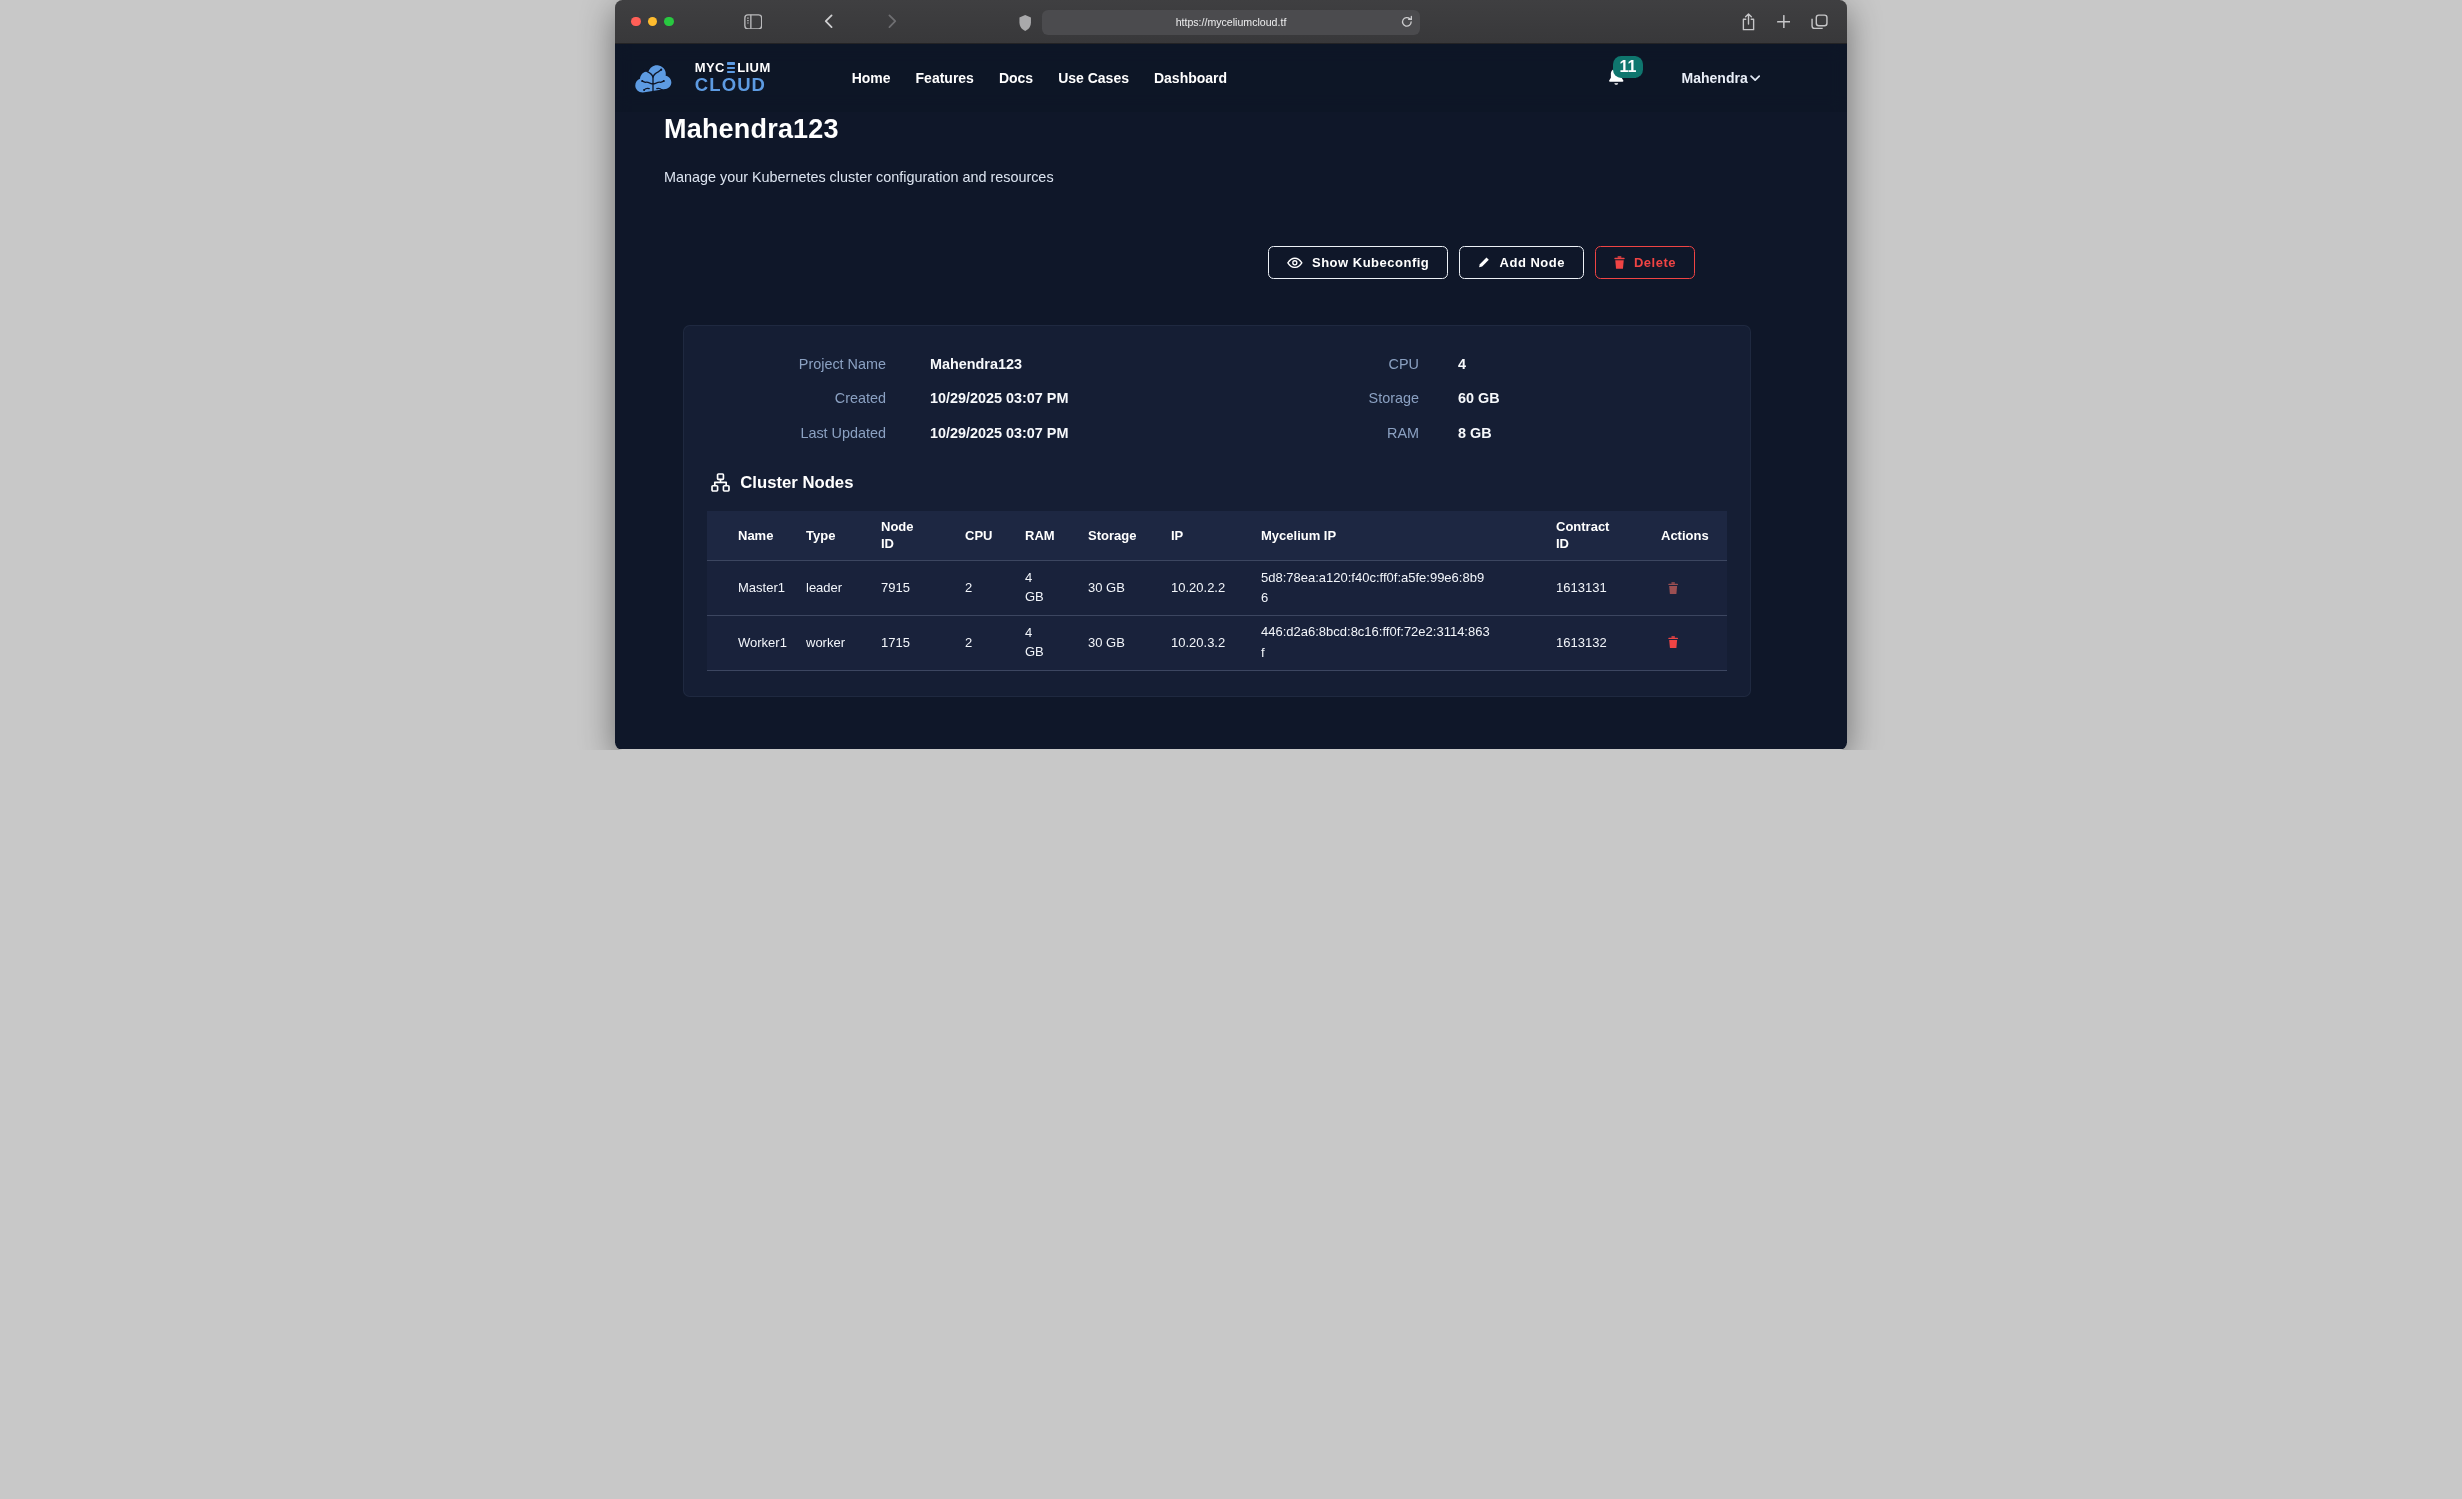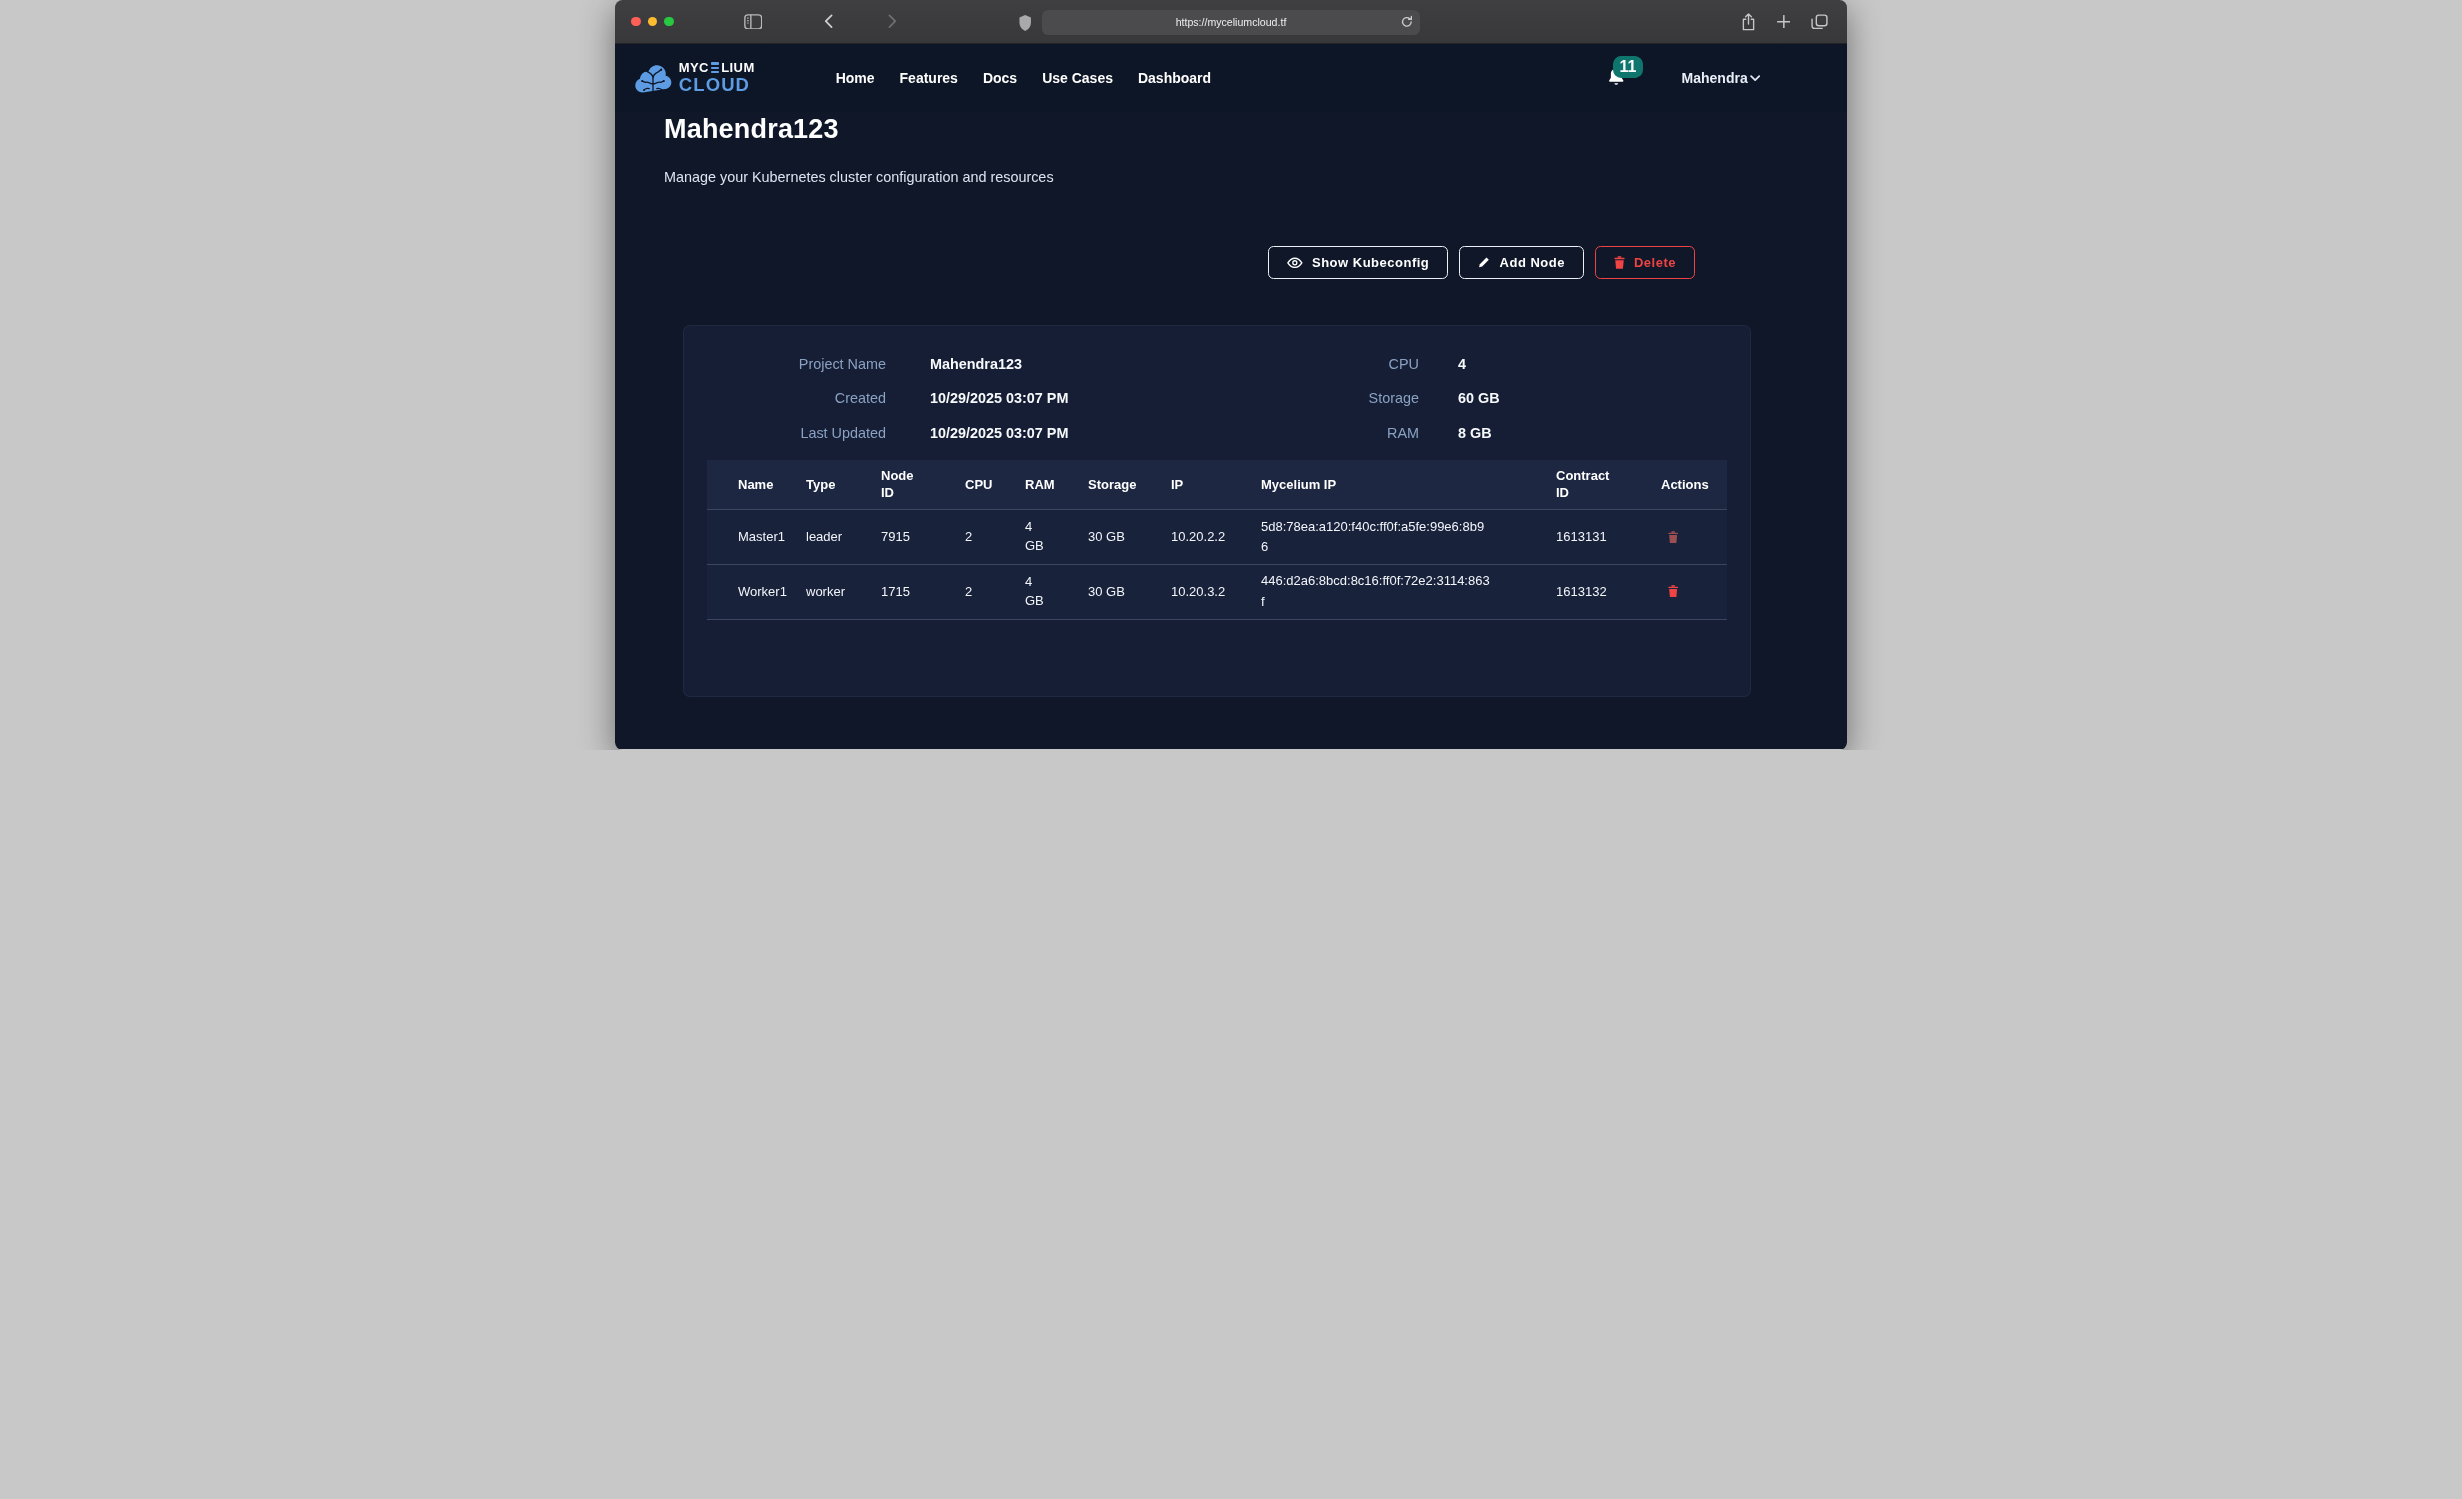--- a/index.html
+++ b/index.html
@@ -20,21 +20,21 @@
   .shield{position:absolute;left:calc(50% - 213px);top:13.7px;}
   .url-bar{position:absolute;left:50%;transform:translateX(-50%);top:9.6px;width:378px;height:25px;background:#4b4b4e;border-radius:6.2px;display:flex;align-items:center;justify-content:center;color:#ededee;font-size:10.6px;}
   .url-refresh{position:absolute;right:6.8px;top:5.5px;}
   .chrome-right{margin-left:auto;display:flex;align-items:center;gap:20.5px;padding-right:2.7px;}
 
   
   .page{position:relative;height:705px;background:#0f1729;overflow:hidden;}
 
   .site-header{position:absolute;top:0;left:0;right:0;height:68px;display:flex;align-items:center;padding:0 87px 0 19px;background:rgba(13,21,38,0.74);backdrop-filter:blur(9px);-webkit-backdrop-filter:blur(9px);z-index:6;}
   .logo{display:flex;align-items:center;gap:6.8px;}
-  .logo-text{display:flex;flex-direction:column;line-height:1;}
+  .logo-text{display:flex;flex-direction:column;line-height:1;margin-left:16px;}
   .logo-top{display:flex;align-items:center;gap:2.1px;font-size:13px;font-weight:800;color:#fff;letter-spacing:0.4px;}
   .e-bars{display:inline-flex;flex-direction:column;gap:1.8px;}
   .e-bars i{display:block;width:8.2px;height:2.3px;background:#5d9be2;border-radius:0.7px;}
   .logo-bottom{font-size:18.5px;font-weight:800;color:#5d9be2;letter-spacing:1.1px;margin-top:2.1px;}
   .main-nav{margin-left:81px;display:flex;gap:25px;}
   .nav-item{color:#ffffff;font-size:14px;font-weight:700;text-decoration:none;cursor:pointer;}
   .header-right{margin-left:auto;display:flex;align-items:center;gap:56px;}
   .bell-wrap{position:relative;cursor:pointer;}
   .badge{position:absolute;top:-11px;left:6.2px;background:#0f766e;color:#fff;font-size:16px;font-weight:700;padding:2.1px 6.2px;border-radius:8.2px;line-height:1.1;}
   .user-menu{display:flex;align-items:center;gap:2px;cursor:pointer;}
@@ -230,20 +230,29 @@
         <span class="info-value">10/29/2025 03:07 PM</span>
         <span class="info-label r">Storage</span>
         <span class="info-value r">60 GB</span>
 
         <span class="info-label">Last Updated</span>
         <span class="info-value">10/29/2025 03:07 PM</span>
         <span class="info-label r">RAM</span>
         <span class="info-value r">8 GB</span>
       </div>
 
+      <div class="section-heading">
+        <svg width="19" height="19" viewBox="0 0 26 26" fill="none" stroke="#ffffff" stroke-width="2.3" stroke-linejoin="round">
+            <rect x="9" y="1.4" width="8" height="7.2" rx="1.2"></rect>
+            <rect x="1.4" y="17.4" width="7.6" height="7.2" rx="1.2"></rect>
+            <rect x="17" y="17.4" width="7.6" height="7.2" rx="1.2"></rect>
+            <path d="M13 8.6v4.2M5.2 17.4v-4.6h15.6v4.6"></path>
+          </svg>
+        <span>Cluster Nodes</span>
+      </div>
 
       <div class="ntable">
         <div class="trow thead">
           <span class="cell">Name</span>
           <span class="cell">Type</span>
           <span class="cell"><span class="hdr-wrap">Node ID</span></span>
           <span class="cell">CPU</span>
           <span class="cell">RAM</span>
           <span class="cell">Storage</span>
           <span class="cell">IP</span>

